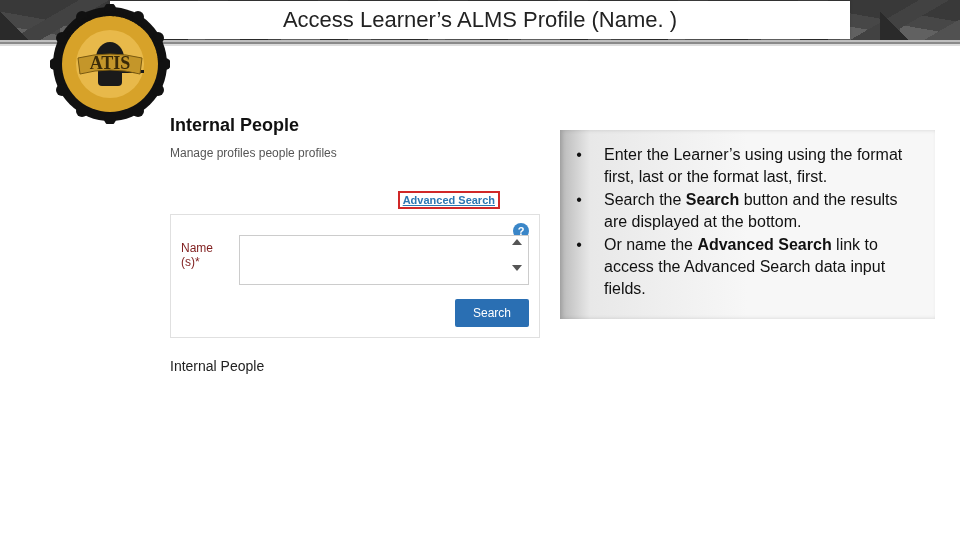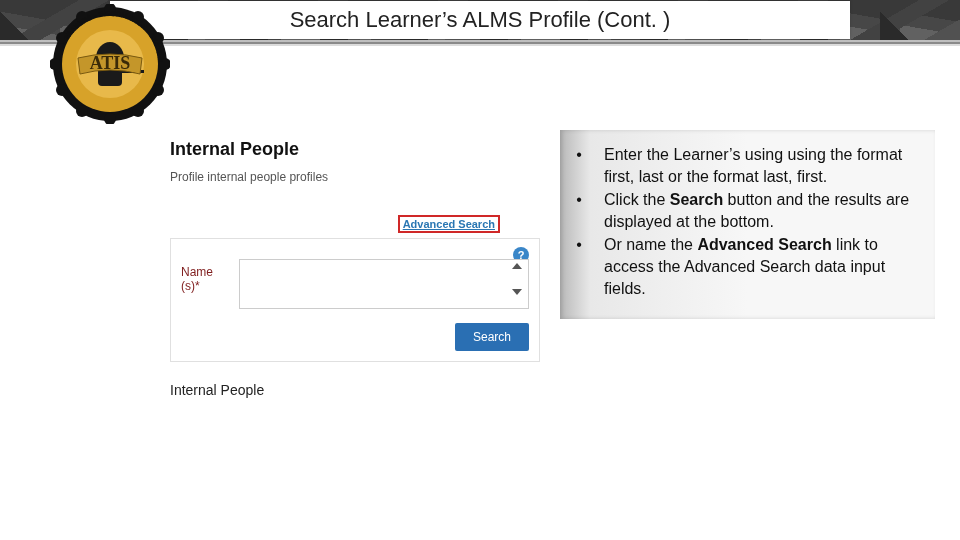--- a/index.html
+++ b/index.html
@@ -68,21 +68,20 @@
     z-index: 3;
   }
 
   
   .shot {
     position: absolute;
     left: 170px;
     top: 115px;
     width: 370px;
     height: 260px;
-    margin-top: 24px;
   }
   .ip-heading {
     font-weight: bold;
     font-size: 18px;
     color: #111;
     margin-bottom: 10px;
   }
   .ip-sub {
     font-size: 12px;
     color: #555;
@@ -204,21 +203,21 @@
     width: 14px;
     flex-shrink: 0;
     text-align: center;
   }
 </style>
 </head>
 <body>
 
 <div class="header-bar">
   <div class="camo"></div>
-  <div class="header-title">Search Learner’s ALMS Profile (Cont. )</div>
+  <div class="header-title">Access Learner’s ALMS Profile (Name. )</div>
 </div>
 <div class="header-underline"></div>
 
 <div class="seal-wrap">
   <svg viewBox="0 0 120 120" width="120" height="120">
     <defs>
       <path id="outerText" d="M60,60 m-48,0 a48,48 0 1,1 96,0 a48,48 0 1,1 -96,0" fill="none"></path>
     </defs>
 
     <circle cx="60" cy="60" r="57" fill="#111"></circle>
@@ -248,21 +247,21 @@
       <textPath href="#outerText" startOffset="8%">TRAINING • INFORMATION • SYSTEM</textPath>
     </text>
 
     <path d="M28 54 Q60 46 92 54 L90 70 Q60 62 30 70 Z" fill="#c4962a" stroke="#7a5a10" stroke-width="1"></path>
     <text x="60" y="65" text-anchor="middle" font-family="Georgia, serif" font-size="18" font-weight="bold" fill="#3a2a08">ATIS</text>
   </svg>
 </div>
 
 <div class="shot">
   <div class="ip-heading">Internal People</div>
-  <div class="ip-sub">Profile internal people profiles</div>
+  <div class="ip-sub">Manage profiles people profiles</div>
 
   <div class="adv-row">
     <span class="adv-link">Advanced Search</span>
   </div>
 
   <div class="search-panel">
     <div class="help-icon">?</div>
     <div class="field-row">
       <div class="field-label">
         <span>Name</span><br>
@@ -285,21 +284,21 @@
 
 <div class="instruct">
   <ul class="instruct-list">
     <li class="instruct-item">
       <span class="bullet">•</span>
       <span>Enter the Learner’s using using the format first, last or the format last, first.</span>
     </li>
     <li class="instruct-item">
       <span class="bullet">•</span>
       <span>
-        <span>Click the </span><b>Search</b><span> button and the results are displayed at the bottom.</span>
+        <span>Search the </span><b>Search</b><span> button and the results are displayed at the bottom.</span>
       </span>
     </li>
     <li class="instruct-item">
       <span class="bullet">•</span>
       <span>
         <span>Or name the </span><b>Advanced Search</b><span> link to access the Advanced Search data input fields.</span>
       </span>
     </li>
   </ul>
 </div>

